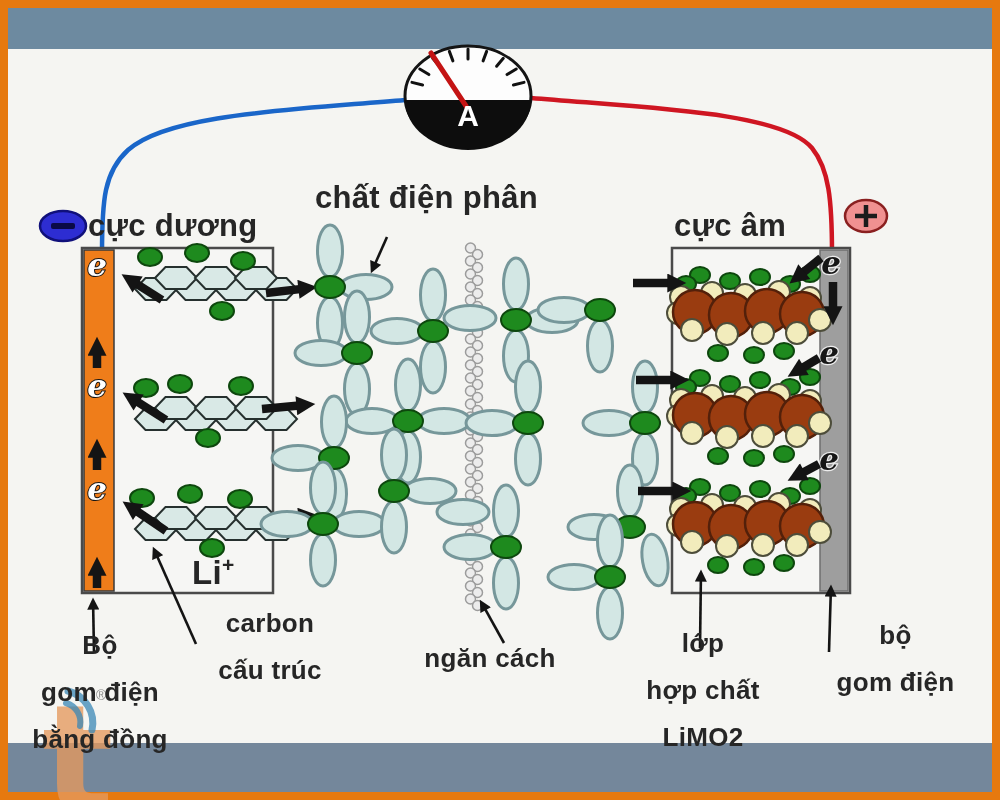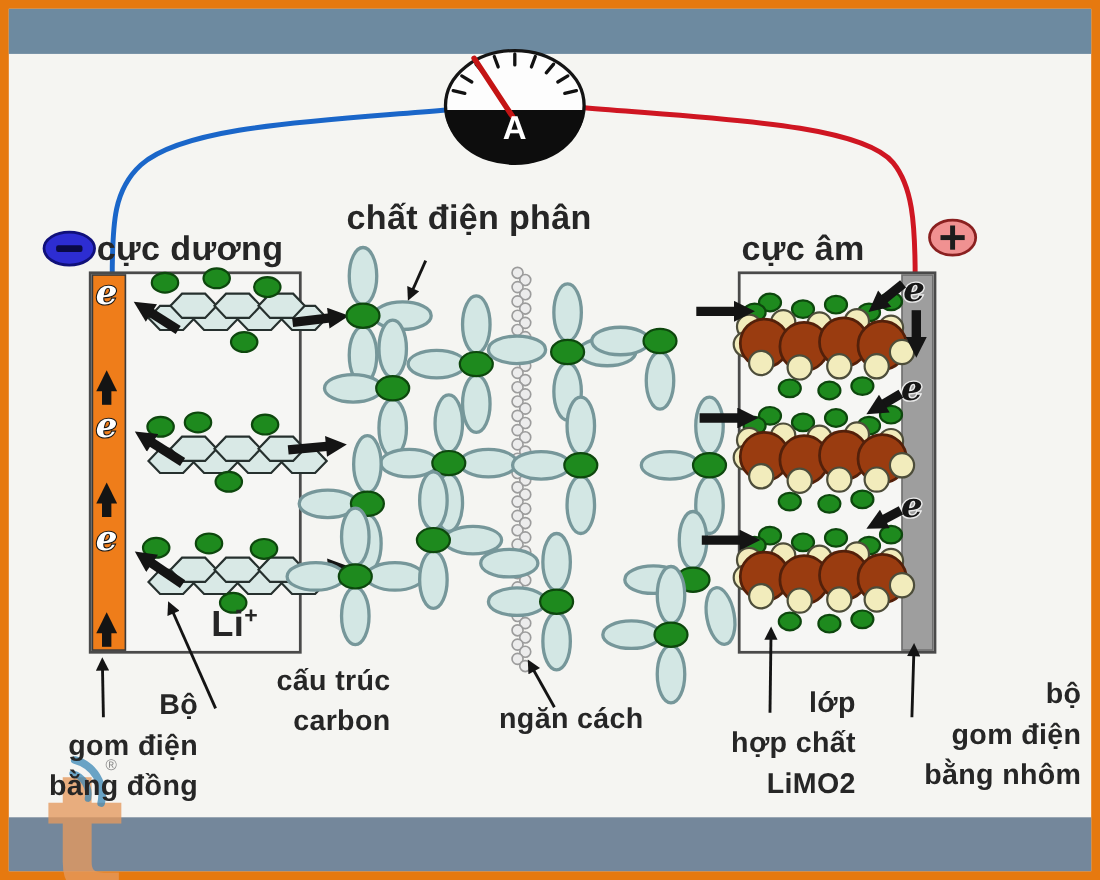--- a/index.html
+++ b/index.html
@@ -3,22 +3,22 @@
 <meta charset="utf-8">
 <style>
   html,body{margin:0;padding:0;}
   body{width:1000px;height:800px;overflow:hidden;position:relative;background:#e6790f;
        font-family:"Liberation Sans","DejaVu Sans",sans-serif;}
   .content{position:absolute;left:8px;top:8px;width:984px;height:784px;background:#f5f5f2;z-index:0;}
   .band{position:absolute;left:8px;width:984px;z-index:1;}
   .band.top{top:8px;height:41px;background:#6d8aa0;}
   .band.bottom{top:743px;height:49px;background:#74879b;}
   svg#diagram-svg{position:absolute;left:0;top:0;z-index:2;}
-  .lbl{position:absolute;z-index:3;font-weight:700;font-size:26px;line-height:37px;
-       color:#262626;text-align:right;letter-spacing:.3px;white-space:nowrap;}
+  .lbl{position:absolute;z-index:3;font-weight:700;font-size:26px;line-height:47px;
+       color:#262626;text-align:center;letter-spacing:.3px;white-space:nowrap;}
   .lbl.h1{font-size:31px;line-height:36px;text-align:right;}
   .lbl.li{font-size:33px;}
   .lbl.li sup{font-size:21px;}
 </style>
 </head>
 <body>
 
 <div class="content"></div>
 <div class="band top"></div>
 <div class="band bottom"></div>
@@ -315,28 +315,27 @@
 <div class="lbl h1" style="left:674px;top:208px">cực âm</div>
 
 <div class="lbl li" style="left:192px;top:541px"><span>Li</span><sup>+</sup></div>
 
 <div class="lbl" style="left:20px;top:622px;width:160px">
   <div>Bộ</div>
   <div>gom điện</div>
   <div>bằng đồng</div>
 </div>
 <div class="lbl" style="left:185px;top:600px;width:170px">
+  <div>carbon</div>
   <div>cấu trúc</div>
-  <div>carbon</div>
 </div>
 <div class="lbl" style="left:395px;top:635px;width:190px">
   <div>ngăn cách</div>
 </div>
 <div class="lbl" style="left:628px;top:620px;width:150px">
   <div>lớp</div>
   <div>hợp chất</div>
   <div>LiMO2</div>
 </div>
 <div class="lbl" style="left:808px;top:612px;width:175px">
   <div>bộ</div>
   <div>gom điện</div>
-  <div>bằng nhôm</div>
 </div>
 
 </body></html>

